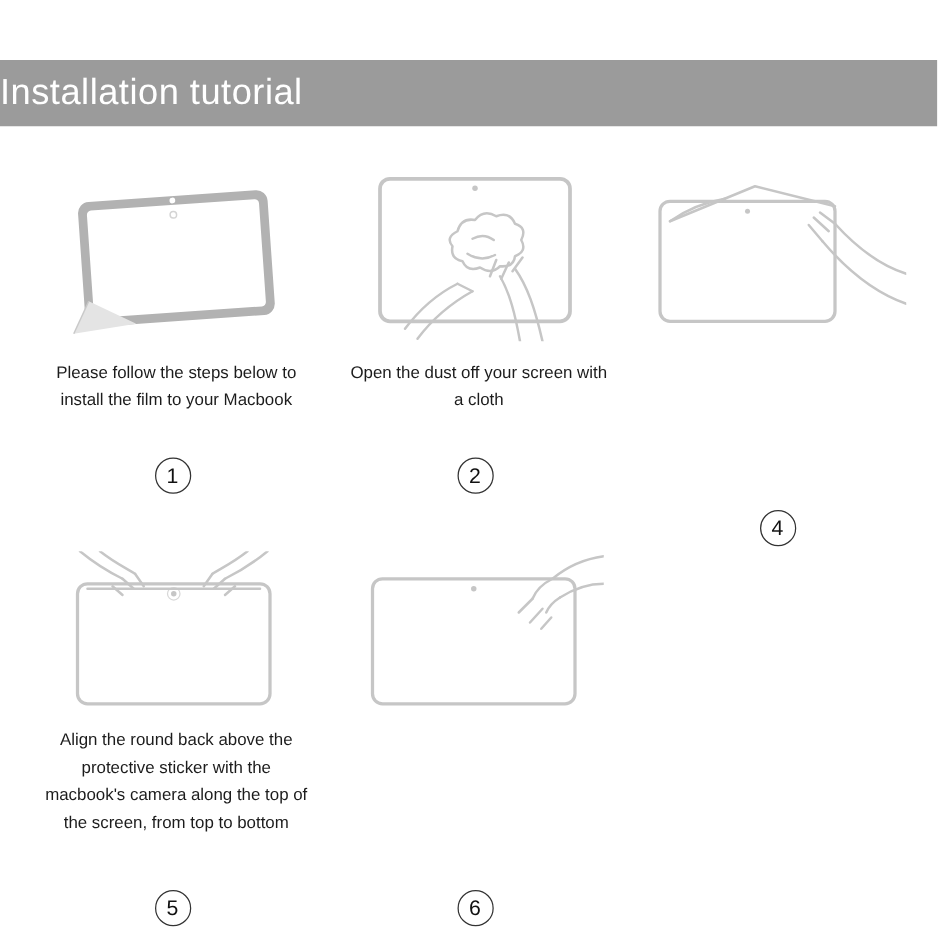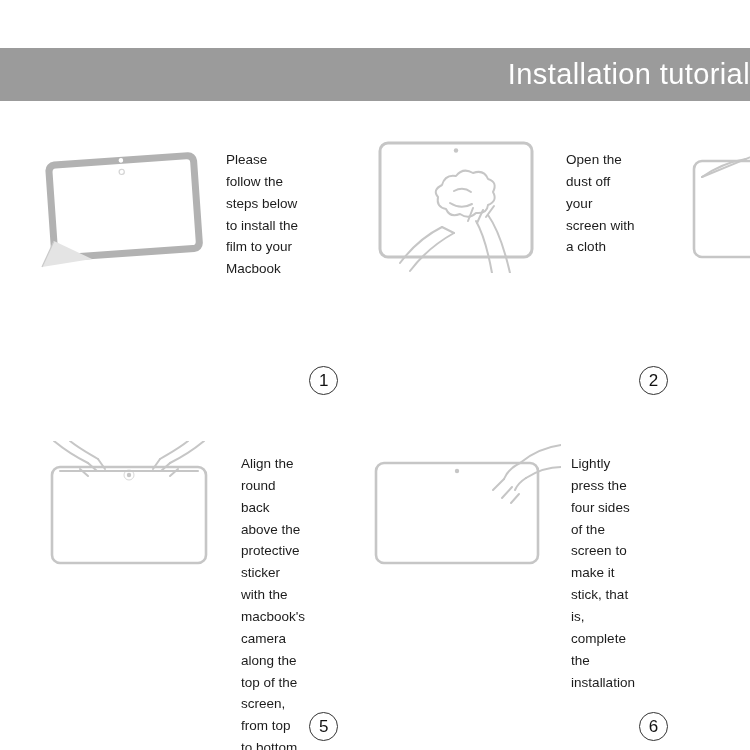--- a/index.html
+++ b/index.html
@@ -14,37 +14,37 @@
     position: relative;
     overflow: hidden;
   }
 
   .banner {
     margin-top: 48px;
     height: 53px;
     background: #9b9b9b;
     display: flex;
     align-items: center;
-    justify-content: flex-end;
+    justify-content: flex-start;
   }
   .banner-title {
     color: #ffffff;
     font-size: 29px;
     font-weight: 400;
     letter-spacing: 0.4px;
   }
 
   .steps {
     display: grid;
     grid-template-columns: repeat(3, 1fr);
     column-gap: 18px;
     padding: 34px 16px 0 26px;
   }
 
-  .step { display: flex; flex-direction: row; }
+  .step { display: flex; flex-direction: column; text-align: center; }
   .step.r1 { height: 262px; }
   .step.r2 { height: 304px; }
 
   .illus {
     height: 138px;
     display: flex;
     align-items: flex-end;
     justify-content: center;
   }
   .step.r2 .illus { height: 128px; }
@@ -172,20 +172,19 @@
       <div class="illus">
         <svg width="205" height="126" viewBox="0 0 205 126">
           <rect x="20" y="22" width="162" height="100" rx="8" fill="none" stroke="#c6c6c6" stroke-width="2.6"></rect>
           <circle cx="101" cy="30" r="2.2" fill="#c6c6c6"></circle>
           <path class="ln" d="M205 4 C190 6 176 12 164 22"></path>
           <path class="ln" d="M205 26 C192 26 181 30 170 37"></path>
           <path class="ln" d="M164 22 q-12 6 -16 16 M170 37 q-8 5 -11 12"></path>
           <path class="ln" d="M148 38 l-11 11 M156 46 l-10 11 M163 53 l-8 9" stroke-width="1.5"></path>
         </svg>
       </div>
-      <p class="caption">Lightly press the four sides of the screen to make it stick, that is, complete the installation</p>
       <div class="badge">
         <span>6</span>
       </div>
     </section>
 
   </main>
 </div>
 
 </body></html>

